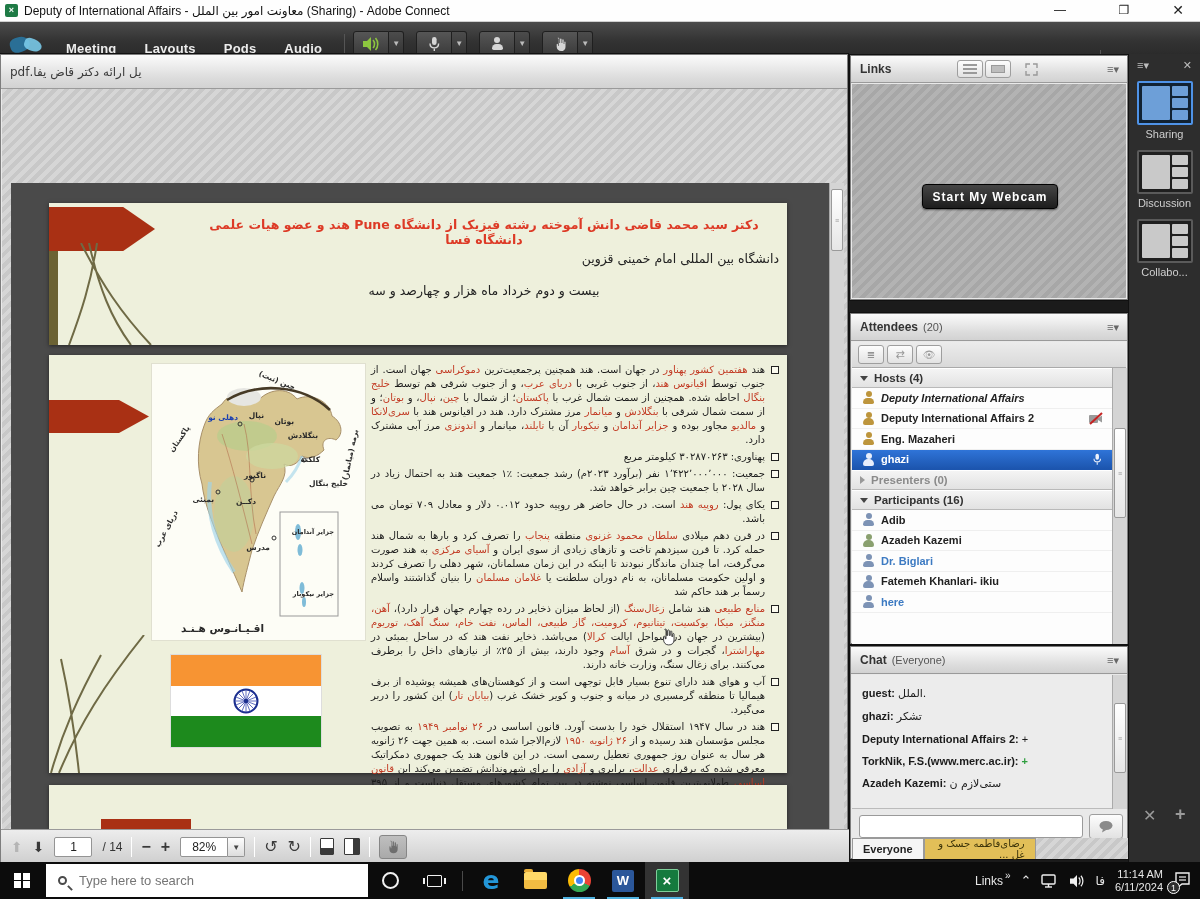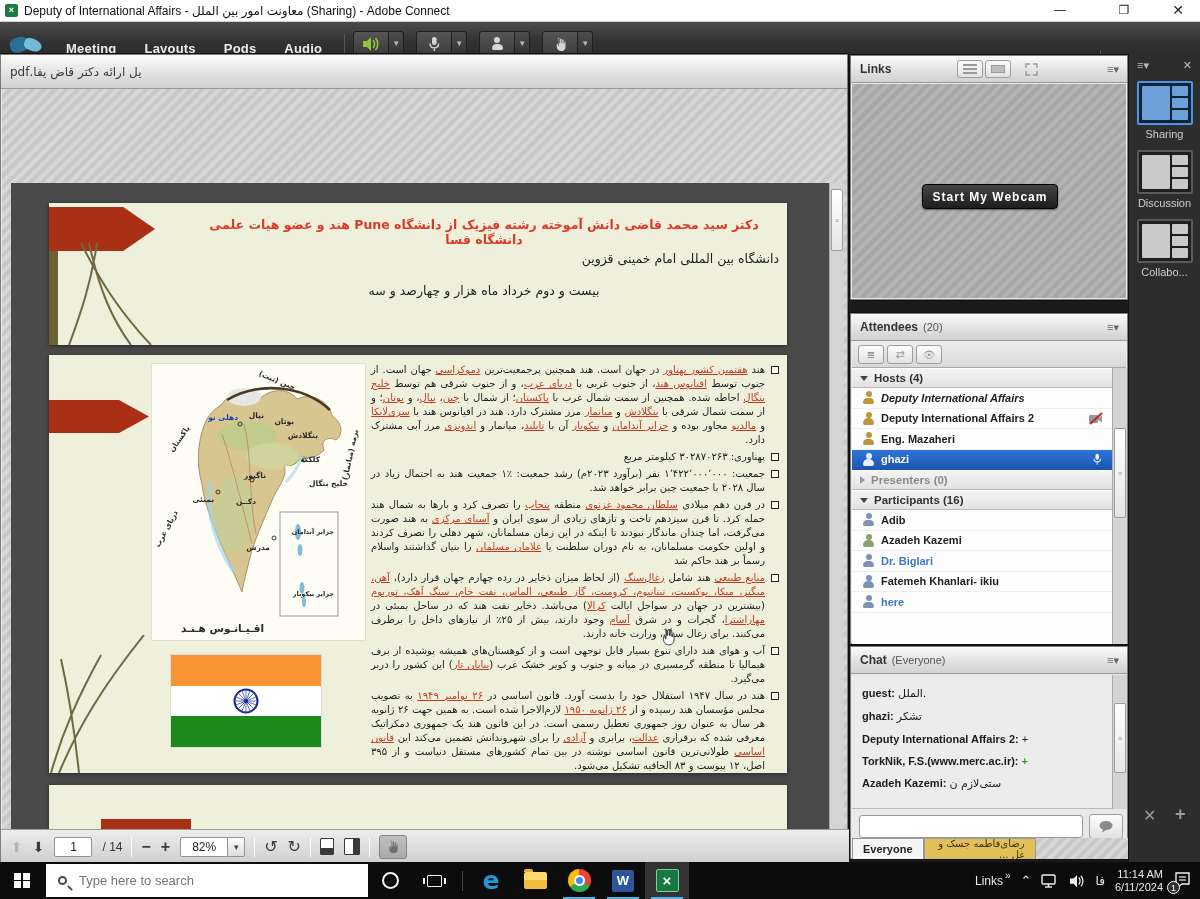--- a/index.html
+++ b/index.html
@@ -44,21 +44,21 @@
   .gbtn{background:linear-gradient(#fdfdfd,#e2e2e2);border:1px solid #9e9e9e;border-radius:3px;
     color:#8a8a8a;font-size:11px;display:flex;align-items:center;justify-content:center;}
 
   
   #doc{left:10px;top:128px;width:833px;height:665px;background:#4a4a4a;overflow:hidden;}
   .slide{position:absolute;left:38px;width:738px;background:#eef0dc;box-shadow:0 1px 4px rgba(0,0,0,.5);}
   .red-arrow{position:absolute;background:#a93014;clip-path:polygon(0 0,70% 0,100% 50%,70% 100%,0 100%);}
   .sq{flex:none;width:8px;height:8px;border:1.2px solid #222;background:#fbfbef;margin-top:3px;}
   .blt{display:flex;gap:6px;margin-bottom:3px;}
   .blt p{margin:0;flex:1;font-size:10px;line-height:1.4;color:#1c1c1c;text-align:justify;}
-  .run-r{color:#c23a23;text-decoration:underline;text-decoration-color:#c23a23;}
+  .run-r{color:#c23a23;text-decoration-color:#c23a23;}
   #flag .stripe{height:30.6px;}
   
   #shtools{left:0;top:774px;width:848px;height:34px;background:linear-gradient(#ededed,#cfcfcf);
     border-top:1px solid #9a9a9a;display:flex;align-items:center;font-size:12px;color:#444;}
   .ti{margin-left:10px;}
   .tdivider{width:1px;height:20px;background:#aaa;border-right:1px solid #fff;margin:0 9px;}
   .numbox{width:38px;height:20px;background:#fff;border:1px solid #949494;border-radius:2px;
     text-align:center;font-size:12px;color:#222;}
   .hand-btn{width:28px;height:24px;background:linear-gradient(#bfbfbf,#a9a9a9);border:1px solid #868686;border-radius:3px;
     display:flex;align-items:center;justify-content:center;}
@@ -299,20 +299,24 @@
           <div class="blt">
               <span class="sq"></span>
               <p><span>پهناوری: ۳۰۲۸۷۰۲۶۳ کیلومتر مربع</span></p>
             </div>
           <div class="blt">
               <span class="sq"></span>
               <p><span>جمعیت: ۱٬۴۲۲٬۰۰۰٬۰۰۰ نفر (برآورد ۲۰۲۳م) رشد جمعیت: ٪۱ جمعیت هند به احتمال زیاد در سال ۲۰۲۸ با جمعیت چین برابر خواهد شد.</span></p>
             </div>
           <div class="blt">
               <span class="sq"></span>
+              <p><span>یکای پول: </span><span class="run-r">روپیه هند</span><span> است. در حال حاضر هر روپیه حدود ۰.۰۱۲ دلار و معادل ۷۰۹ تومان می باشد.</span></p>
+            </div>
+          <div class="blt">
+              <span class="sq"></span>
               <p><span>در قرن دهم میلادی </span><span class="run-r">سلطان محمود غزنوی</span><span> منطقه </span><span class="run-r">پنجاب</span><span> را تصرف کرد و بارها به شمال هند حمله کرد. تا قرن سیزدهم تاخت و تازهای زیادی از سوی ایران و </span><span class="run-r">آسیای مرکزی</span><span> به هند صورت می‌گرفت، اما چندان ماندگار نبودند تا اینکه در این زمان مسلمانان، شهر دهلی را تصرف کردند و اولین حکومت مسلمانان، به نام دوران سلطنت یا </span><span class="run-r">غلامان مسلمان</span><span> را بنیان گذاشتند واسلام رسماً بر هند حاکم شد</span></p>
             </div>
           <div class="blt">
               <span class="sq"></span>
               <p><span class="run-r">منابع طبیعی</span><span> هند شامل </span><span class="run-r">زغال‌سنگ</span><span> (از لحاظ میزان ذخایر در رده چهارم جهان قرار دارد)، </span><span class="run-r">آهن، منگنز، میکا، بوکسیت، تیتانیوم، کرومیت، گاز طبیعی، الماس، نفت خام، سنگ آهک، توریوم</span><span> (بیشترین در جهان در سواحل ایالت </span><span class="run-r">کرالا</span><span>) می‌باشد. ذخایر نفت هند که در ساحل بمبئی در </span><span class="run-r">مهاراشترا</span><span>، گجرات و در شرق </span><span class="run-r">آسام</span><span> وجود دارند، بیش از ۲۵٪ از نیازهای داخل را برطرف می‌کنند. برای زغال سنگ، وزارت خانه دارند.</span></p>
             </div>
           <div class="blt">
               <span class="sq"></span>
               <p><span>آب و هوای هند دارای تنوع بسیار قابل توجهی است و از کوهستان‌های همیشه پوشیده از برف هیمالیا تا منطقه گرمسیری در میانه و جنوب و کویر خشک غرب (</span><span class="run-r">بیابان تار</span><span>) این کشور را دربر می‌گیرد.</span></p>
             </div>

